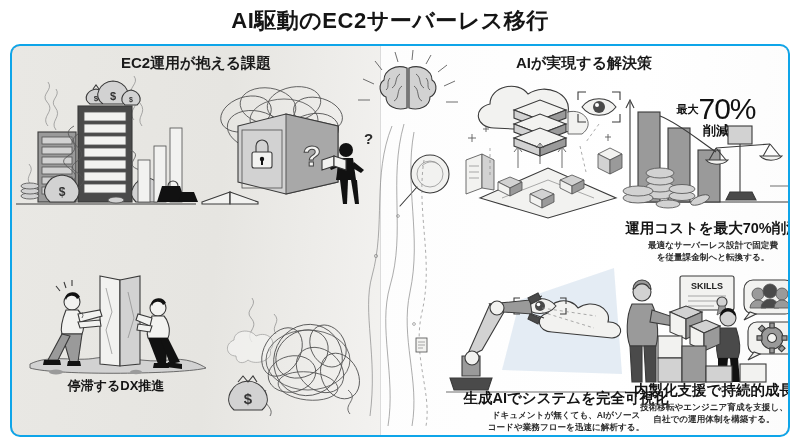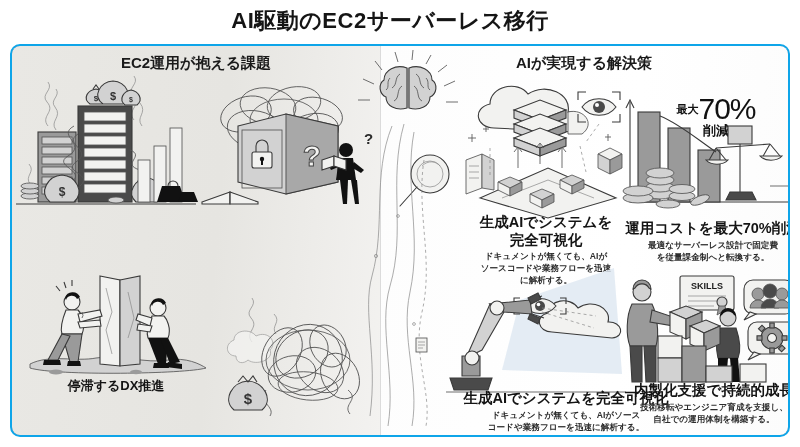--- a/index.html
+++ b/index.html
@@ -371,27 +371,20 @@
               <path d="M143 52 L130 70"></path>
             </g>
 
             <g class="ln2">
               <path d="M16 62 l0 8 M12 66 l8 0"></path>
               <path d="M30 54 l0 6 M27 57 l6 0"></path>
               <path d="M152 62 l0 7 M149 65 l6 0"></path>
             </g>
           </svg>
         </div>
-        <div class="cap" style="top:142px;">
-          <h3 class="big" style="white-space:pre-line">生成AIでシステムを
-完全可視化</h3>
-          <p style="white-space:pre-line">ドキュメントが無くても、AIが
-ソースコードや業務フローを迅速
-に解析する。</p>
-        </div>
       </div>
 
       <div class="cell rt" style="left:240px; top:44px; width:186px; height:170px;">
         <div class="art">
           <svg width="186" height="136" viewBox="0 0 186 136">
 
             <path class="ln" d="M10 12 L10 112 L178 112"></path>
             <path class="ln" d="M172 108 l8 4 l-8 4"></path>
             <path class="ln" d="M6 18 l4 -8 l4 8"></path>
 

